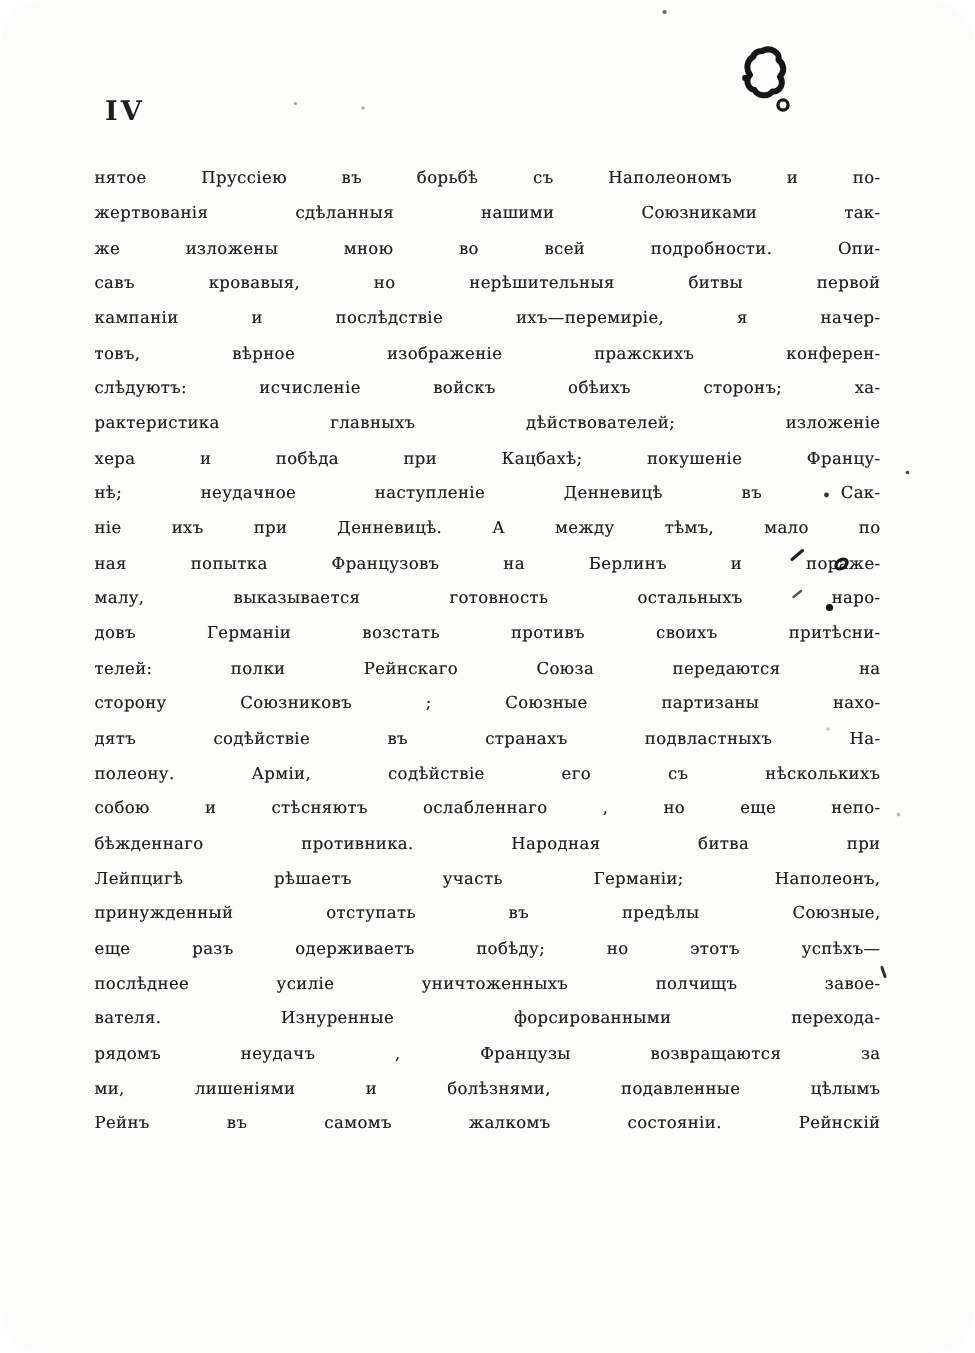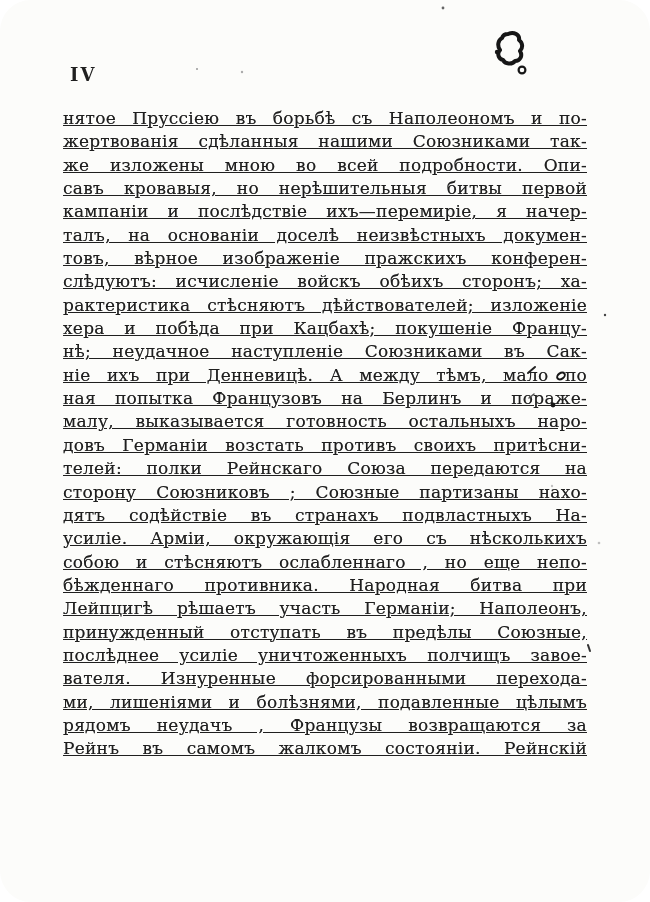--- a/index.html
+++ b/index.html
@@ -27,28 +27,27 @@
   }
   .text-block {
     position: absolute;
     left: 63px;
     top: 107px;
     width: 524px;
   }
   .line {
     height: 23.35px;
     line-height: 23.35px;
-    font-size: 17px;
+    font-size: 11px;
     letter-spacing: 0.25px;
     color: var(--ink, #1e1e1e);
     text-align: justify;
     text-align-last: justify;
     text-shadow: 0 0 0.4px rgba(20,20,20,0.55);
     overflow: visible;
-    text-decoration: underline;
   }
   .marks {
     position: absolute;
     left: 0;
     top: 0;
     pointer-events: none;
   }
 </style>
 </head>
 <body>
@@ -57,42 +56,42 @@
 
   <div class="page-number">IV</div>
 
   <div class="text-block">
 
   <div class="line">нятое Пруссіею въ борьбѣ съ Наполеономъ и по-</div>
       <div class="line">жертвованія сдѣланныя нашими Союзниками так-</div>
       <div class="line">же изложены мною во всей подробности. Опи-</div>
       <div class="line">савъ кровавыя, но нерѣшительныя битвы первой</div>
       <div class="line">кампаніи и послѣдствіе ихъ—перемиріе, я начер-</div>
-      <div class="line">талъ, на основаніи доселѣ неизвѣстныхъ докумен-</div>
       <div class="line">товъ, вѣрное изображеніе пражскихъ конферен-</div>
       <div class="line">слѣдуютъ: исчисленіе войскъ обѣихъ сторонъ; ха-</div>
-      <div class="line">рактеристика стѣсняютъ дѣйствователей; изложеніе</div>
+      <div class="line">рактеристика главныхъ дѣйствователей; изложеніе</div>
       <div class="line">хера и побѣда при Кацбахѣ; покушеніе Францу-</div>
-      <div class="line">нѣ; неудачное наступленіе Союзниками въ Сак-</div>
+      <div class="line">нѣ; неудачное наступленіе Денневицѣ въ Сак-</div>
       <div class="line">ніе ихъ при Денневицѣ. А между тѣмъ, мало по</div>
       <div class="line">ная попытка Французовъ на Берлинъ и пораже-</div>
       <div class="line">малу, выказывается готовность остальныхъ наро-</div>
       <div class="line">довъ Германіи возстать противъ своихъ притѣсни-</div>
       <div class="line">телей: полки Рейнскаго Союза передаются на</div>
       <div class="line">сторону Союзниковъ ; Союзные партизаны нахо-</div>
       <div class="line">дятъ содѣйствіе въ странахъ подвластныхъ На-</div>
-      <div class="line">усиліе. Арміи, окружающія его съ нѣсколькихъ</div>
+      <div class="line">полеону. Арміи, содѣйствіе его съ нѣсколькихъ</div>
       <div class="line">собою и стѣсняютъ ослабленнаго , но еще непо-</div>
       <div class="line">бѣжденнаго противника. Народная битва при</div>
       <div class="line">Лейпцигѣ рѣшаетъ участь Германіи; Наполеонъ,</div>
       <div class="line">принужденный отступать въ предѣлы Союзные,</div>
+      <div class="line">еще разъ одерживаетъ побѣду; но этотъ успѣхъ—</div>
       <div class="line">послѣднее усиліе уничтоженныхъ полчищъ завое-</div>
       <div class="line">вателя. Изнуренные форсированными перехода-</div>
+      <div class="line">рядомъ неудачъ , Французы возвращаются за</div>
       <div class="line">ми, лишеніями и болѣзнями, подавленные цѣлымъ</div>
-      <div class="line">рядомъ неудачъ , Французы возвращаются за</div>
       <div class="line">Рейнъ въ самомъ жалкомъ состояніи. Рейнскій</div>
     </div>
 
   <svg class="marks" width="650" height="902" viewBox="0 0 650 902">
 
     <path d="M508 34 C514 31 520 35 519 40 C523 43 523 48 520 51 C523 56 520 61 515 61 C512 65 505 64 503 60 C498 59 497 53 500 50 C497 46 498 40 502 38 C503 35 505 34 508 34 Z" fill="none" stroke="#161616" stroke-width="4" stroke-linejoin="round"></path>
 
     <circle cx="497" cy="52" r="2.2" fill="#161616"></circle>
 
     <circle cx="522" cy="70" r="3.4" fill="none" stroke="#161616" stroke-width="2.2"></circle>

